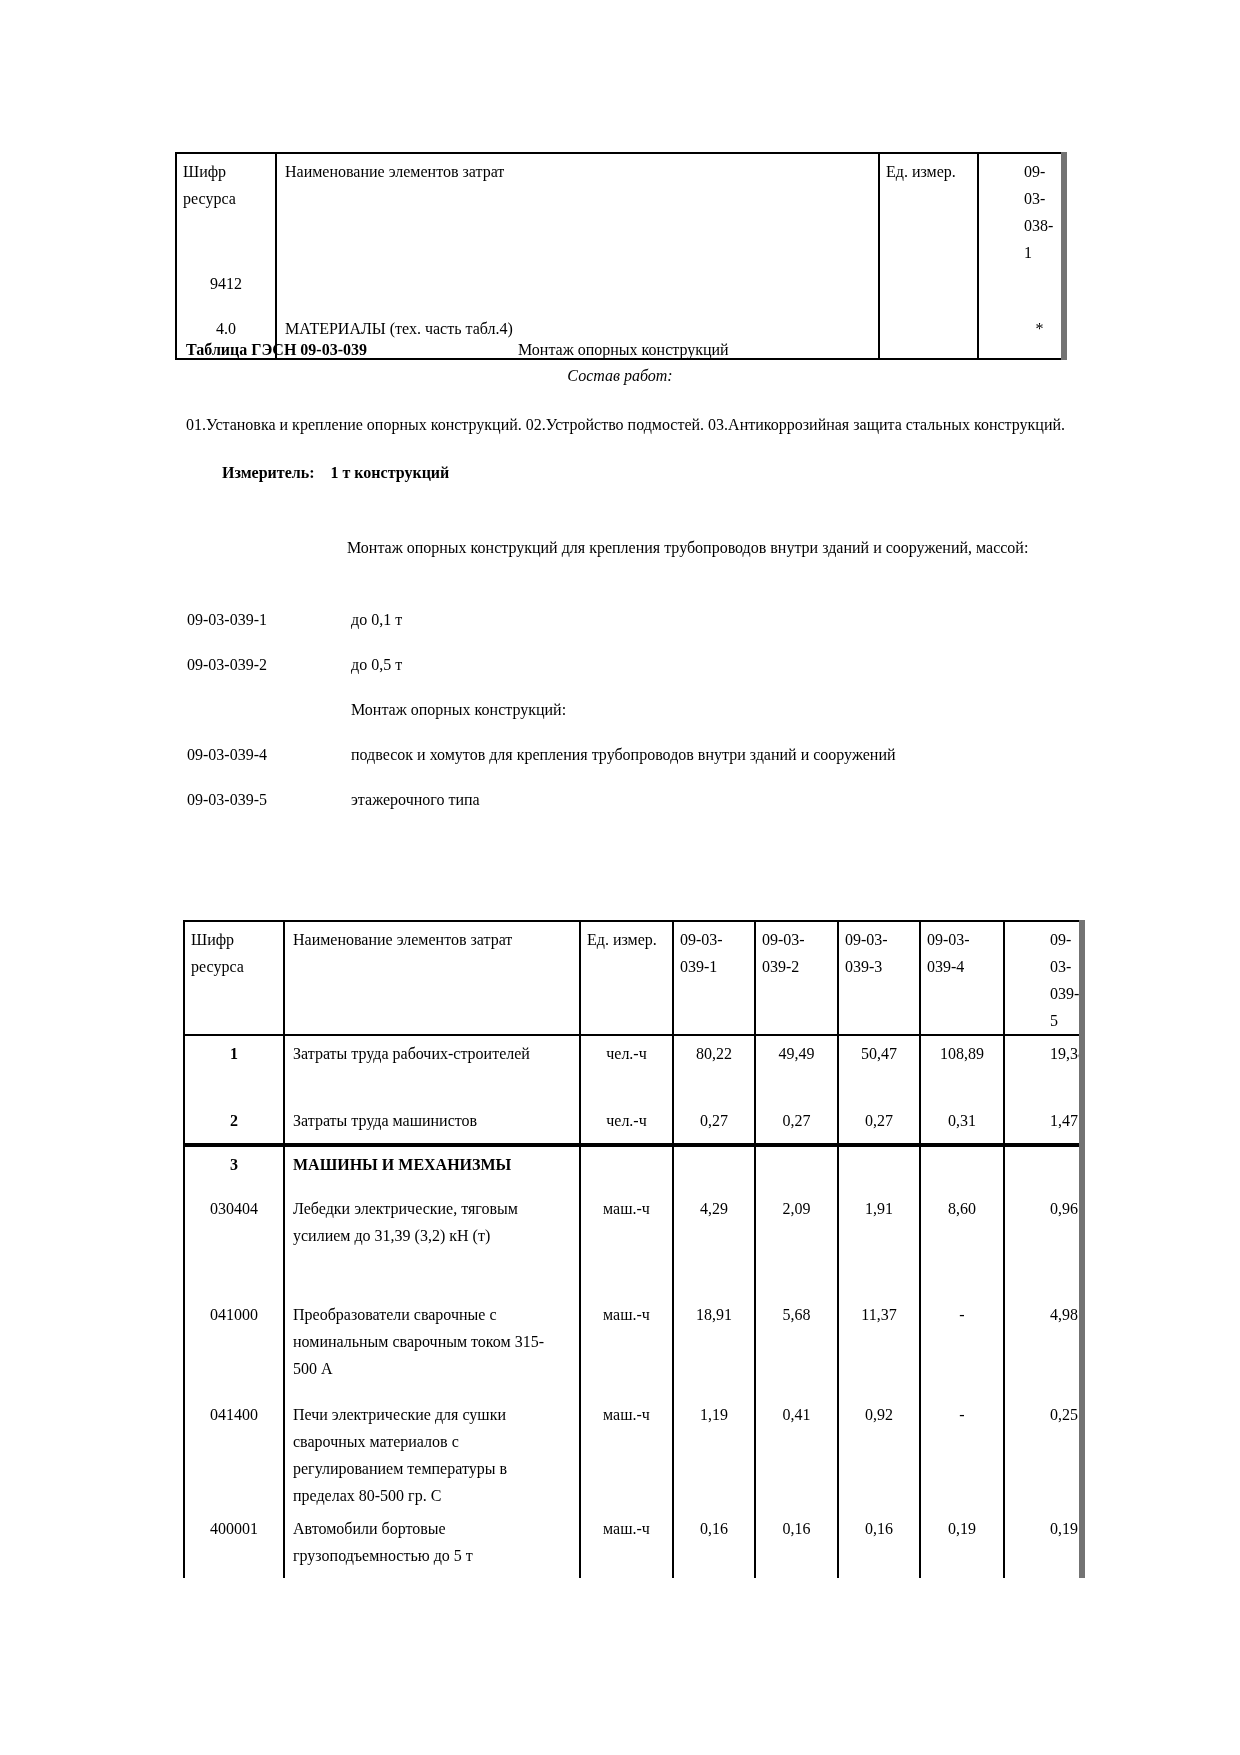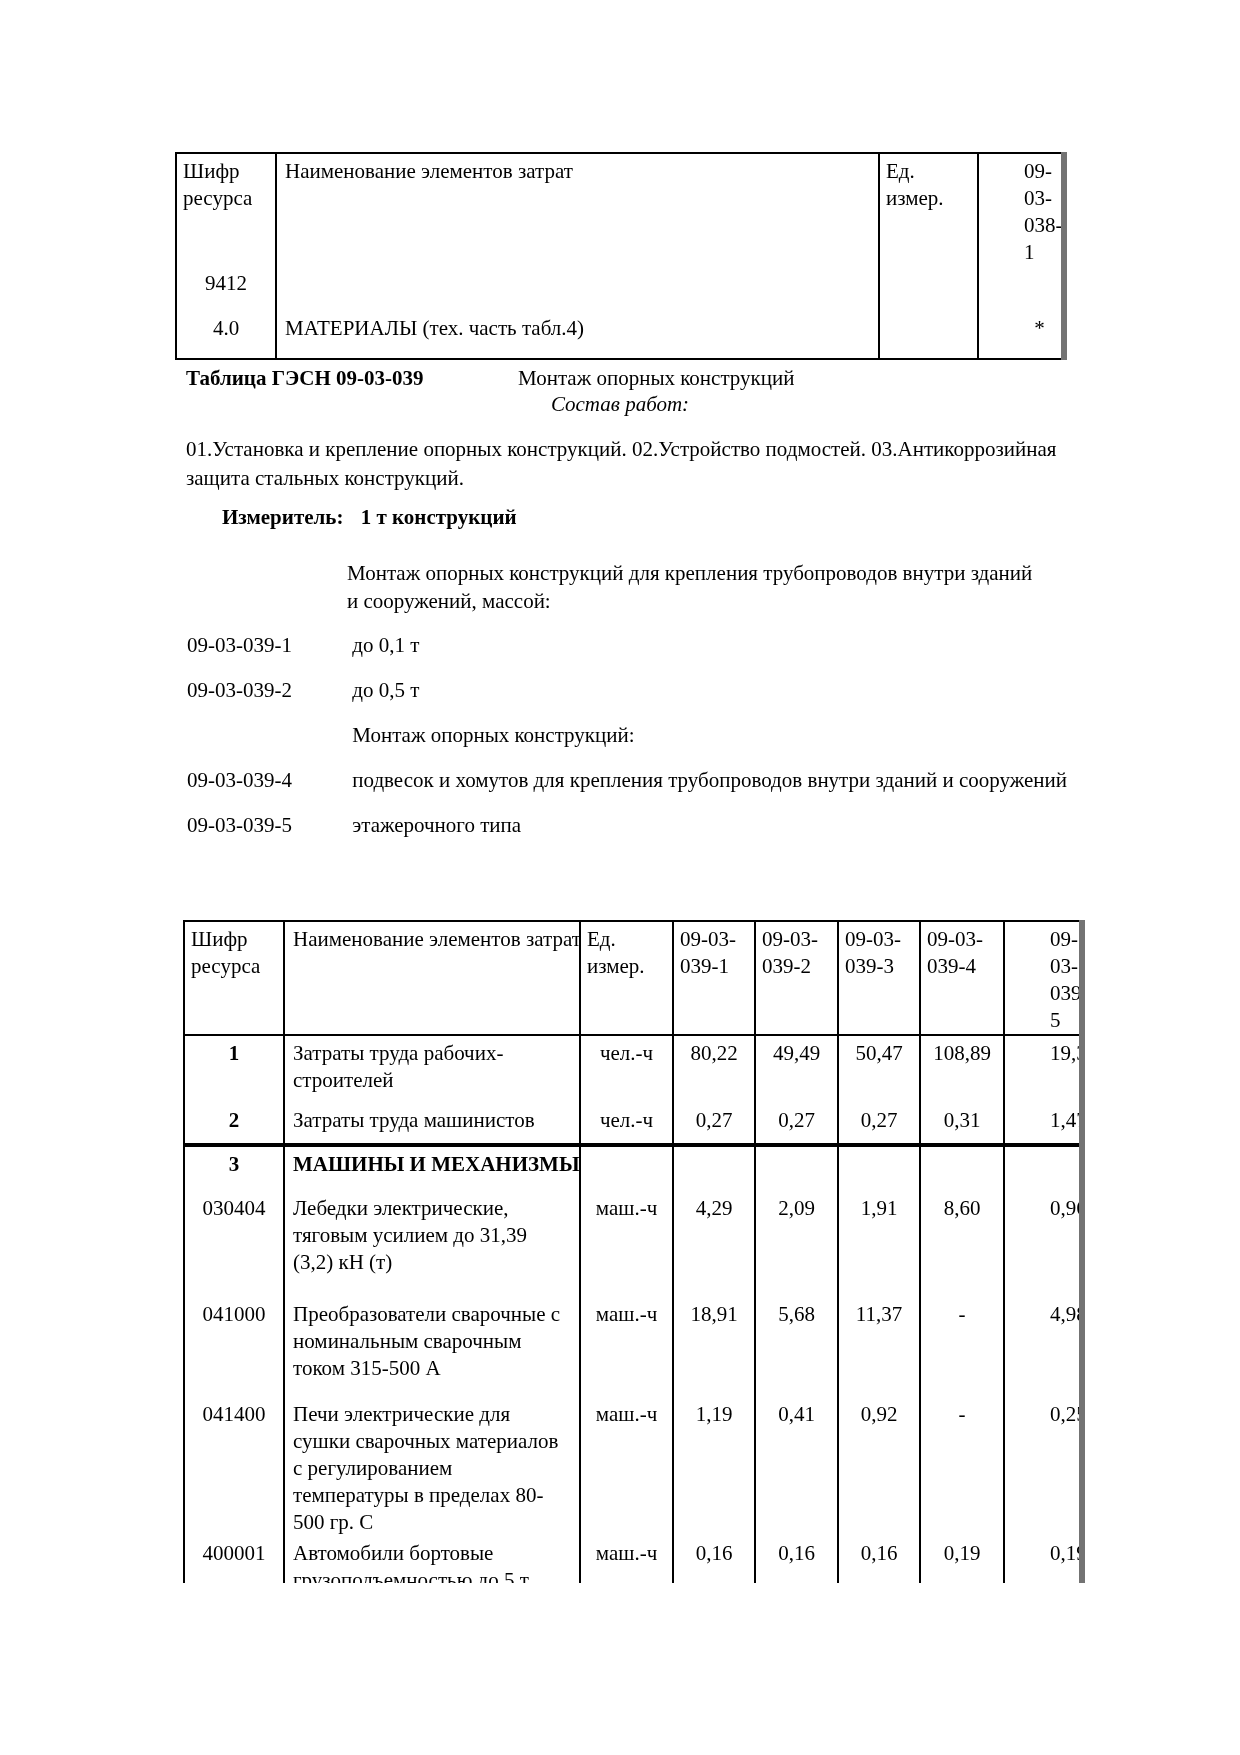--- a/index.html
+++ b/index.html
@@ -1,18 +1,18 @@
 <!DOCTYPE html>
 <html><head>
 <meta charset="utf-8">
 <style>
   html,body { margin:0; padding:0; background:#ffffff; }
   .page {
     position:relative; width:1240px; height:1755px; background:#ffffff;
-    font-family:"Liberation Serif", serif; font-size:21px; color:#000000;
+    font-family:"Liberation Serif", serif; font-size:16px; color:#000000;
     overflow:hidden;
   }
   
   .gtable { border-collapse:collapse; table-layout:fixed; }
   .gtable td {
     vertical-align:top; padding:4px 6px 0 6px; line-height:27px;
     border-left:2px solid #000; overflow:hidden;
   }
   .gtable td:last-child { border-right:6px solid #737373;padding-left:45px; }
   .name-cell { padding:4px 16px 0 8px !important; }
@@ -21,26 +21,26 @@
   .b { font-weight:bold; }
   .nw { white-space:nowrap; }
 
   
   .t1 { position:absolute; left:175px; top:152px; width:888px; }
   .t1 tr:first-child td { border-top:2px solid #000; }
   .t1 tr:last-child  td { border-bottom:2px solid #000; }
   .thr1 { height:63px; } .thr2 { height:45px; } .thr3 { height:48px; }
 
   
-  .abs { position:absolute;margin-top:25px; }
+  .abs { position:absolute; }
   #caption-label { left:186px; top:341px; font-weight:bold; }
   #caption-title { left:518px; top:341px; font-weight:normal; }
   #works-subtitle { left:0; top:367px; width:1240px; text-align:center; font-style:italic; }
   #works-composition { left:186px; top:410px; width:880px; line-height:29px; }
-  #meter { left:222px; top:480px; font-weight:bold; }
+  #meter { left:222px; top:464px; font-weight:bold; }
   #meter .sep { display:inline-block; width:12px; }
   #group-note-1 { left:347px; top:534px; width:700px; line-height:28px; }
   #measure-items { left:187px; top:606px; width:920px; }
   .mi { height:45px; line-height:28px; }
   .mi .mcode { display:inline-block; width:160px; }
 
   
   .t2wrap { position:absolute; left:183px; top:920px; width:904px; height:663px; overflow:hidden; }
   .t2 { width:898px; }
   .t2 tr.hdr td { border-top:2px solid #000; border-bottom:2px solid #000; }

